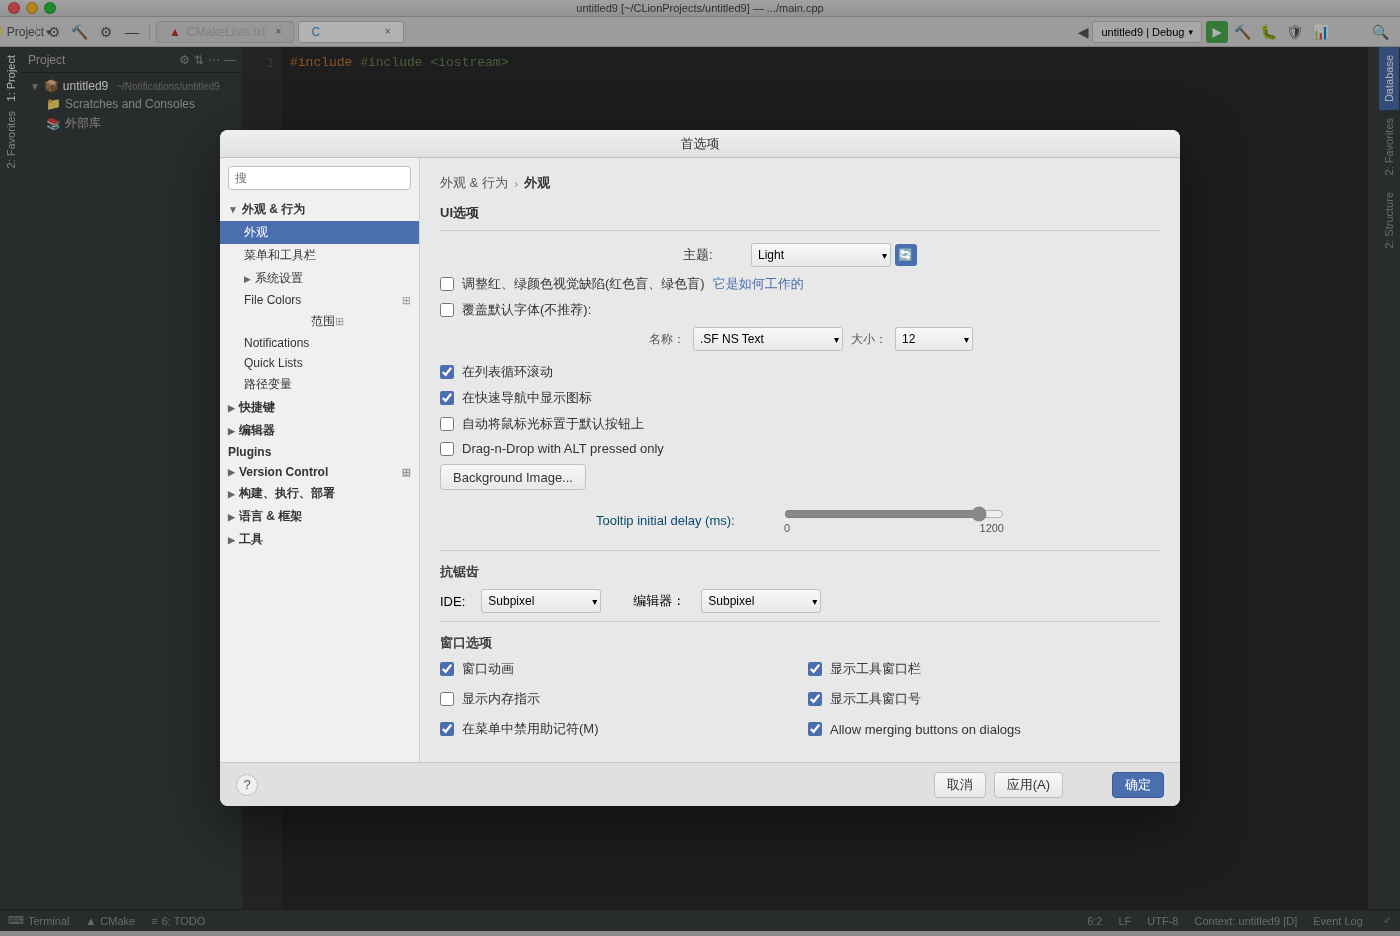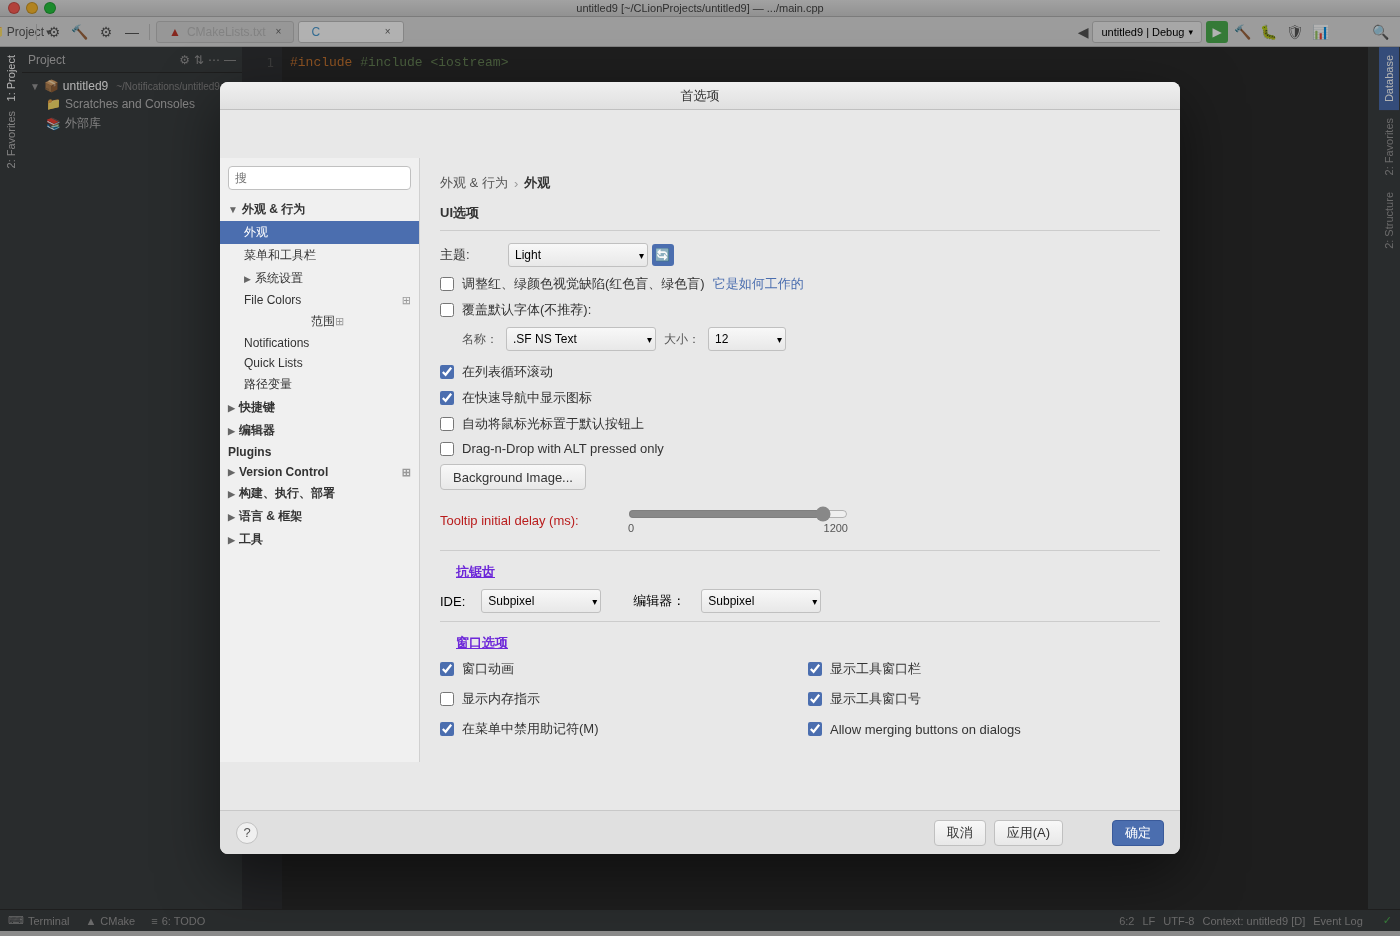--- a/index.html
+++ b/index.html
@@ -58,37 +58,36 @@
     .right-strip-tab { writing-mode: vertical-rl; font-size: 11px; color: #999; padding: 8px 4px; cursor: pointer; transform: rotate(180deg); }
     .right-strip-tab.active { color: #fff; background: #4b6eaf; }
 
     
     .status-bar {
       height: 22px; background: #3c3f41; border-top: 1px solid #2b2b2b;
       display: flex; align-items: center; padding: 0 8px;
       font-size: 11px; color: #999; gap: 16px;
     }
     .status-bar-item { display: flex; align-items: center; gap: 4px; cursor: pointer; }
-    .status-bar-right { margin-left: auto; display: flex; gap: 8px; }
+    .status-bar-right { margin-left: auto; display: flex; gap: 16px; }
     .status-green { color: #4CAF50; }
 
     
     .modal-overlay {
       position: absolute; top: 0; left: 0; width: 100%; height: 100%;
       background: rgba(0,0,0,0.3); z-index: 100;
       display: flex; align-items: center; justify-content: center;
     }
 
     
     .dialog {
       width: 960px; background: #e8e8e8;
       border-radius: 8px; box-shadow: 0 20px 60px rgba(0,0,0,0.5);
       display: flex; flex-direction: column;
       overflow: hidden;
-      gap: 48px;
     }
     .dialog-title-bar {
       height: 28px; background: linear-gradient(to bottom, #f0f0f0, #e0e0e0);
       display: flex; align-items: center; justify-content: center;
       border-bottom: 1px solid #c0c0c0; font-size: 13px; font-weight: 500; color: #333;
     }
     .dialog-body { display: flex; flex: 1; }
 
     
     .dialog-nav {
@@ -118,23 +117,23 @@
     
     .dialog-content { flex: 1; padding: 16px 20px; overflow-y: auto; }
     .breadcrumb { font-size: 13px; color: #555; margin-bottom: 12px; display: flex; align-items: center; gap: 6px; }
     .breadcrumb-sep { color: #999; }
     .breadcrumb-active { font-weight: 600; color: #333; }
 
     .section-title { font-size: 13px; font-weight: 600; color: #333; margin-bottom: 8px; }
     .section-divider { height: 1px; background: #ccc; margin-bottom: 12px; }
 
     
-    .form-row { display: flex; align-items: center; gap: 8px; margin-bottom: 8px; }
+    .form-row { display: flex; align-items: center; gap: 8px; margin-bottom: 8px; justify-content: center; }
     .form-label { font-size: 13px; color: #333; min-width: 60px; }
-    .form-label-wide { font-size: 13px; color: #b91c1c; min-width: 0; }
+    .form-label-wide { font-size: 13px; color: #0c4a6e; min-width: 0; }
 
     .checkbox-row { display: flex; align-items: center; gap: 8px; margin-bottom: 8px; }
     .checkbox-row input[type="checkbox"] { width: 14px; height: 14px; accent-color: #4b6eaf; }
     .checkbox-label { font-size: 13px; color: #333; }
     .checkbox-link { font-size: 13px; color: #4b6eaf; text-decoration: none; }
 
     .theme-select { display: flex; align-items: center; gap: 4px; }
     select {
       height: 24px; border: 1px solid #c0c0c0; border-radius: 3px;
       background: linear-gradient(to bottom, #f8f8f8, #e8e8e8);
@@ -152,21 +151,21 @@
     
     .btn {
       height: 26px; padding: 0 12px; border-radius: 4px; border: 1px solid #c0c0c0;
       background: linear-gradient(to bottom, #f8f8f8, #e8e8e8);
       font-size: 13px; cursor: pointer; color: #333;
     }
     .btn-primary {
       background: #4b6eaf; color: #fff; border-color: #3a5a9a; margin-left: 41px;
     }
 
-    .subsection-title { font-size: 13px; font-weight: 600; color: #6d28d9; margin: 12px 16px 8px; text-decoration: underline; }
+    .subsection-title { font-size: 13px; font-weight: 600; color: #404040; margin: 12px 0 8px; }
 
     
     .antialiasing-row { display: flex; align-items: center; gap: 16px; margin-bottom: 8px; }
 
     
     .window-options-grid { display: grid; grid-template-columns: 1fr 1fr; gap: 4px 16px; }
 
     
     .dialog-footer {
       height: 44px; background: #e0e0e0; border-top: 1px solid #c8c8c8;

